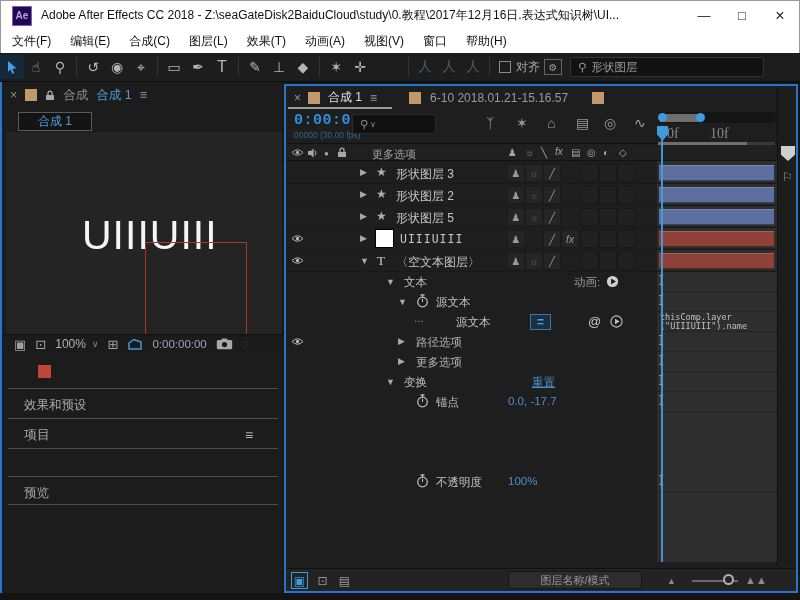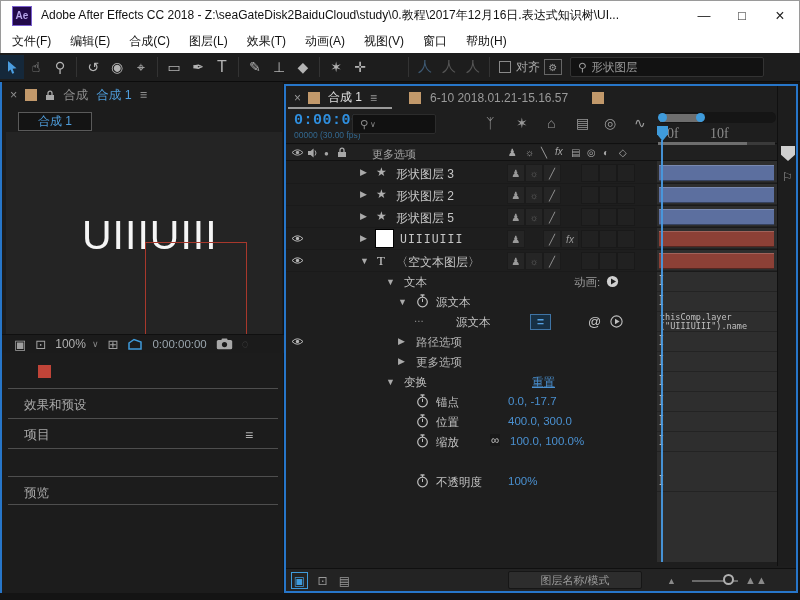--- a/index.html
+++ b/index.html
@@ -455,52 +455,21 @@
           <line x1="6.5" y1="1" x2="6.5" y2="3" stroke="#c0c0c0"></line>
         </svg>
     </span>
     <span class="abs" style="left:150px;top:3px">锚点</span>
     <span class="abs val" style="left:222px;top:3px">0.0, -17.7</span>
     <div class="track" style="height:20px">
         <span class="ibeam">I</span>
       </div>
   </div>
 
-  <div class="prow" style="top:326px">
-    <span class="abs" style="left:130px;top:2px">
-      <svg width="13" height="14" viewBox="0 0 13 14">
-          <circle cx="6.5" cy="8" r="4.8" fill="none" stroke="#c0c0c0" stroke-width="1.2"></circle>
-          <line x1="6.5" y1="8" x2="6.5" y2="4.8" stroke="#c0c0c0"></line>
-          <line x1="4.5" y1="1" x2="8.5" y2="1" stroke="#c0c0c0" stroke-width="1.4"></line>
-          <line x1="6.5" y1="1" x2="6.5" y2="3" stroke="#c0c0c0"></line>
-        </svg>
-    </span>
-    <span class="abs" style="left:150px;top:3px">位置</span>
-    <span class="abs val" style="left:222px;top:3px">400.0, 300.0</span>
-    <div class="track" style="height:20px">
-        <span class="ibeam">I</span>
-      </div>
-  </div>
-
-  <div class="prow" style="top:346px">
-    <span class="abs" style="left:130px;top:2px">
-      <svg width="13" height="14" viewBox="0 0 13 14">
-          <circle cx="6.5" cy="8" r="4.8" fill="none" stroke="#c0c0c0" stroke-width="1.2"></circle>
-          <line x1="6.5" y1="8" x2="6.5" y2="4.8" stroke="#c0c0c0"></line>
-          <line x1="4.5" y1="1" x2="8.5" y2="1" stroke="#c0c0c0" stroke-width="1.4"></line>
-          <line x1="6.5" y1="1" x2="6.5" y2="3" stroke="#c0c0c0"></line>
-        </svg>
-    </span>
-    <span class="abs" style="left:150px;top:3px">缩放</span>
-    <span class="abs" style="left:204px;top:2px;color:#c0c0c0;background:#181818;padding:0 1px">∞</span>
-    <span class="abs val" style="left:224px;top:3px">100.0, 100.0%</span>
-    <div class="track" style="height:20px">
-        <span class="ibeam">I</span>
-      </div>
-  </div>
+
 
 
   <div class="prow" style="top:386px">
     <span class="abs" style="left:130px;top:2px">
       <svg width="13" height="14" viewBox="0 0 13 14">
           <circle cx="6.5" cy="8" r="4.8" fill="none" stroke="#c0c0c0" stroke-width="1.2"></circle>
           <line x1="6.5" y1="8" x2="6.5" y2="4.8" stroke="#c0c0c0"></line>
           <line x1="4.5" y1="1" x2="8.5" y2="1" stroke="#c0c0c0" stroke-width="1.4"></line>
           <line x1="6.5" y1="1" x2="6.5" y2="3" stroke="#c0c0c0"></line>
         </svg>

